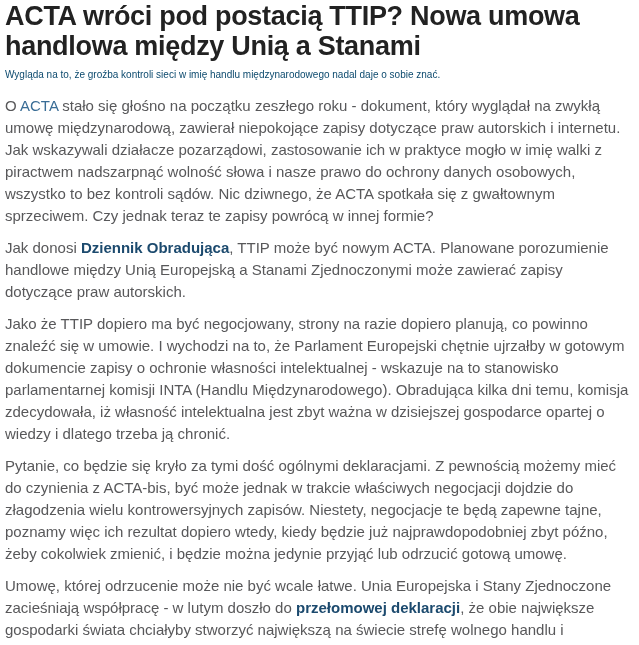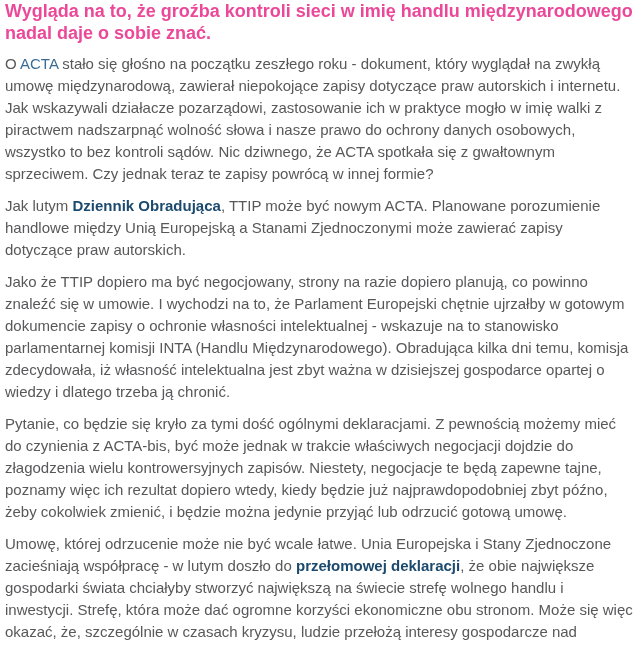--- a/index.html
+++ b/index.html
@@ -20,24 +20,24 @@
     margin: 0 0 3px 0;
     padding-top: 1px;
     font-size: 27px;
     line-height: 30px;
     font-weight: bold;
     color: #222222;
     letter-spacing: -0.3px;
   }
   p.lead {
     margin: 0 0 9px 0;
-    font-size: 18px;
+    font-size: 10px;
     line-height: 22px;
-    font-weight: bold;
-    color: #ec4899;
+    font-weight: normal;
+    color: #0c4a6e;
   }
   p.body-par {
     margin: 0 0 10px 0;
     font-size: 15px;
     line-height: 22px;
     color: #58585a;
   }
   a.inline-link {
     color: #3a6d96;
     text-decoration: none;
@@ -48,26 +48,27 @@
     font-weight: bold;
     text-decoration: none;
     cursor: pointer;
   }
 </style>
 </head>
 <body>
 
 <div class="page">
 
+  <h1 class="title">ACTA wróci pod postacią TTIP? Nowa umowa handlowa między Unią a Stanami</h1>
 
   <p class="lead">Wygląda na to, że groźba kontroli sieci w imię handlu międzynarodowego nadal daje o sobie znać.</p>
 
   <p class="body-par"><span>O </span><a class="inline-link">ACTA</a><span> stało się głośno na początku zeszłego roku - dokument, który wyglądał na zwykłą umowę międzynarodową, zawierał niepokojące zapisy dotyczące praw autorskich i internetu. Jak wskazywali działacze pozarządowi, zastosowanie ich w praktyce mogło w imię walki z piractwem nadszarpnąć wolność słowa i nasze prawo do ochrony danych osobowych, wszystko to bez kontroli sądów. Nic dziwnego, że ACTA spotkała się z gwałtownym sprzeciwem. Czy jednak teraz te zapisy powrócą w innej formie?</span></p>
 
-  <p class="body-par"><span>Jak lutym </span><a class="inline-link-bold">Dziennik Obradująca</a><span>, TTIP może być nowym ACTA. Planowane porozumienie handlowe między Unią Europejską a Stanami Zjednoczonymi może zawierać zapisy dotyczące praw autorskich.</span></p>
+  <p class="body-par"><span>Jak donosi </span><a class="inline-link-bold">Dziennik Obradująca</a><span>, TTIP może być nowym ACTA. Planowane porozumienie handlowe między Unią Europejską a Stanami Zjednoczonymi może zawierać zapisy dotyczące praw autorskich.</span></p>
 
   <p class="body-par">Jako że TTIP dopiero ma być negocjowany, strony na razie dopiero planują, co powinno znaleźć się w umowie. I wychodzi na to, że Parlament Europejski chętnie ujrzałby w gotowym dokumencie zapisy o ochronie własności intelektualnej - wskazuje na to stanowisko parlamentarnej komisji INTA (Handlu Międzynarodowego). Obradująca kilka dni temu, komisja zdecydowała, iż własność intelektualna jest zbyt ważna w dzisiejszej gospodarce opartej o wiedzy i dlatego trzeba ją chronić.</p>
 
   <p class="body-par">Pytanie, co będzie się kryło za tymi dość ogólnymi deklaracjami. Z pewnością możemy mieć do czynienia z ACTA-bis, być może jednak w trakcie właściwych negocjacji dojdzie do złagodzenia wielu kontrowersyjnych zapisów. Niestety, negocjacje te będą zapewne tajne, poznamy więc ich rezultat dopiero wtedy, kiedy będzie już najprawdopodobniej zbyt późno, żeby cokolwiek zmienić, i będzie można jedynie przyjąć lub odrzucić gotową umowę.</p>
 
   <p class="body-par"><span>Umowę, której odrzucenie może nie być wcale łatwe. Unia Europejska i Stany Zjednoczone zacieśniają współpracę - w lutym doszło do </span><a class="inline-link-bold">przełomowej deklaracji</a><span>, że obie największe gospodarki świata chciałyby stworzyć największą na świecie strefę wolnego handlu i inwestycji. Strefę, która może dać ogromne korzyści ekonomiczne obu stronom. Może się więc okazać, że, szczególnie w czasach kryzysu, ludzie przełożą interesy gospodarcze nad własność intelektualną i TTIP, nawet w postaci ACTA-bis, przejdzie.</span></p>
 
 </div>
 
 </body></html>

